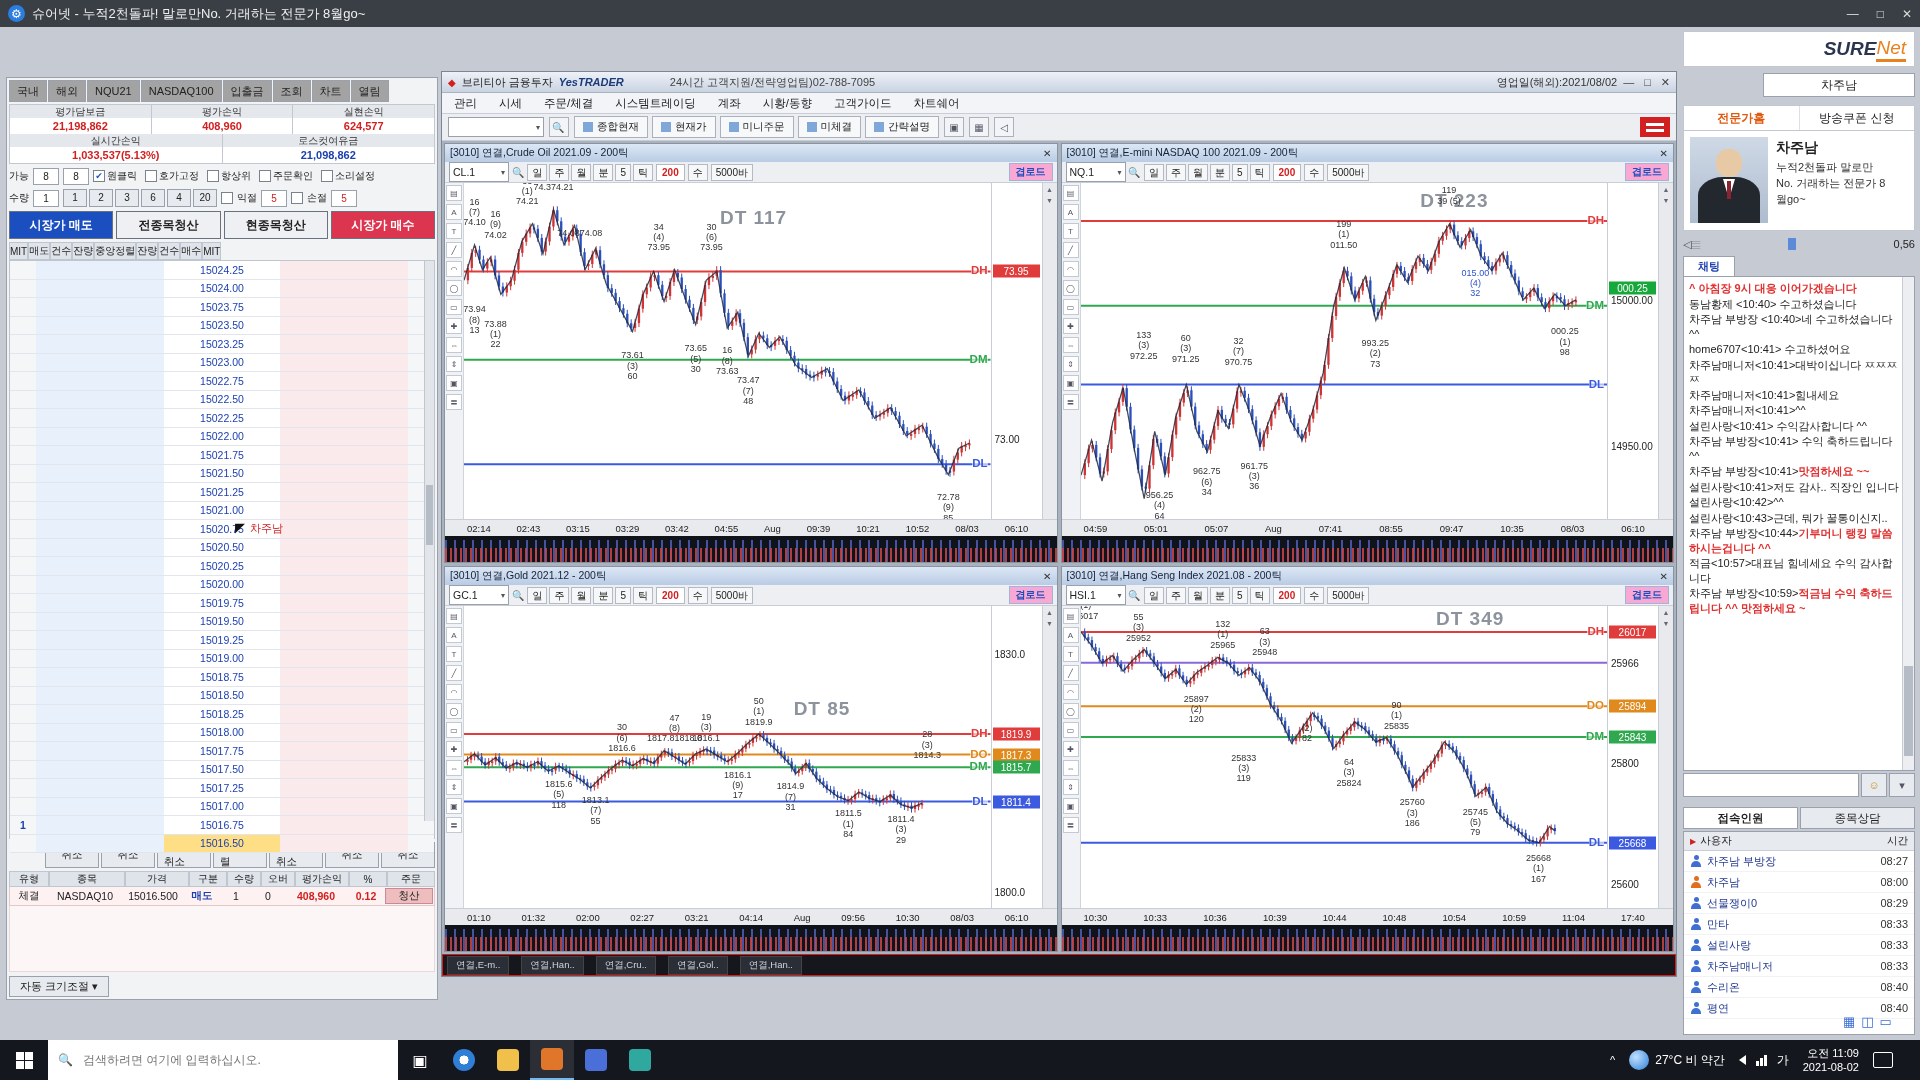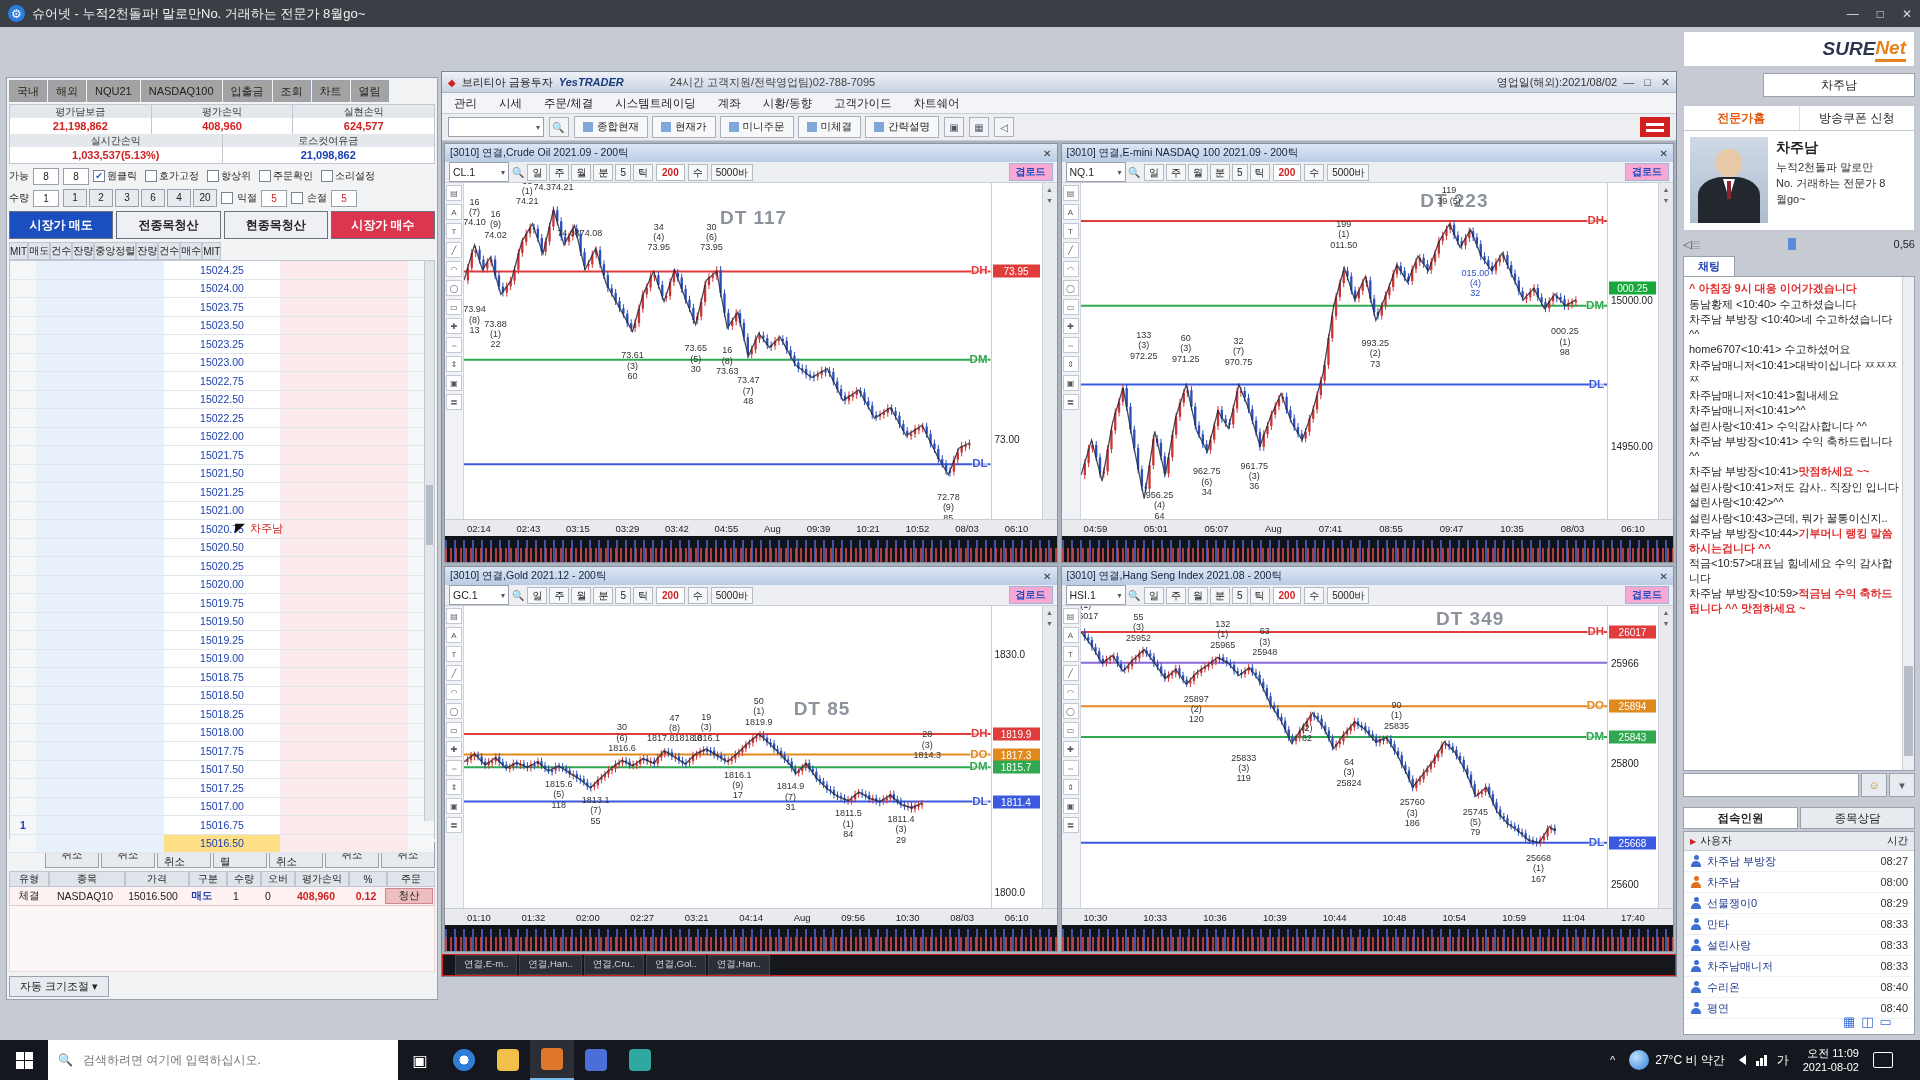--- a/index.html
+++ b/index.html
@@ -101,27 +101,27 @@
   .lvl{position:absolute;right:3px;transform:translateY(-55%);font-size:11.5px;font-weight:bold;z-index:3;background:rgba(255,255,255,.6);}
   .chart-axis{width:50px;position:relative;background:#fff;border-left:1px solid #c8cdd6;font-size:10px;}
   .tick{position:absolute;left:3px;transform:translateY(-50%);color:#222;}
   .tag{position:absolute;left:1px;right:2px;transform:translateY(-50%);color:#fff;text-align:center;padding:1px 0;font-size:10px;}
   .rstrip{width:14px;background:#e8eaee;border-left:1px solid #c8cdd6;display:flex;flex-direction:column;align-items:center;gap:4px;padding-top:3px;font-size:7px;color:#667;}
   .xaxis{height:16px;background:#e8eaee;border-top:1px solid #c8cdd6;display:flex;align-items:center;justify-content:space-between;padding:0 28px 0 22px;font-size:9.5px;color:#222;}
   .vol{height:26px;background:#10131a;position:relative;
     background-image:repeating-linear-gradient(90deg,rgba(205,70,70,.85) 0 2px,transparent 2px 5px),repeating-linear-gradient(90deg,rgba(90,110,220,.7) 0 2px,transparent 2px 9px);
     background-size:100% 55%,100% 85%;background-position:left bottom,left bottom;background-repeat:repeat-x;}
   .vol .pager{position:absolute;right:4px;top:4px;color:#dde;font-size:9px;margin-top:23px;}
-  .yt-bottom{height:20px;background:#15171d;border:1px solid #d22020;display:flex;gap:2px;padding:0 12px;}
+  .yt-bottom{height:20px;background:#15171d;border:1px solid #d22020;display:flex;align-items:center;gap:12px;padding:0 4px;}
   .yt-bottom .btab{background:#2a2e37;color:#cfd3da;font-size:9.5px;padding:2px 8px;border:1px solid #444;}
   
   .right-panel{position:absolute;left:1683px;top:31px;width:232px;height:1004px;display:flex;flex-direction:column;}
   .brandbox{height:34px;background:#fff;border:1px solid #c3c8d0;display:flex;align-items:center;justify-content:flex-end;padding:0 8px;}
   .brandbox .b1{font-weight:bold;font-style:italic;font-size:19px;color:#2b3550;}
-  .brandbox .b2{font-weight:bold;font-style:italic;font-size:19px;color:#e8821e;border-bottom:3px solid #e8821e;}
+  .brandbox .b2{font-weight:normal;font-style:italic;font-size:19px;color:#e8821e;border-bottom:3px solid #e8821e;}
   .expertbtn{height:22px;margin:6px 0 0 auto;width:150px;border:1px solid #9aa1ad;background:#fff;display:flex;align-items:center;justify-content:center;font-size:12px;}
   .rtabs{height:24px;margin-top:8px;background:#fff;border:1px solid #c3c8d0;display:flex;}
   .rtabs .rt{flex:1;display:flex;align-items:center;justify-content:center;font-size:12px;gap:4px;border-right:1px solid #dcdfe5;}
   .rtabs .rt:last-child{border-right:none;}
   .rtabs .hot{color:#e05a10;font-weight:bold;}
   .profile{height:100px;background:#fff;border:1px solid #c3c8d0;border-top:none;display:flex;padding:6px;gap:8px;box-sizing:border-box;}
   .photo{width:78px;height:86px;background:linear-gradient(#cfd9e6,#aebccf);position:relative;overflow:hidden;}
   .photo .head{position:absolute;left:26px;top:12px;width:26px;height:28px;border-radius:45%;background:#e8c9a6;}
   .photo .suit{position:absolute;left:8px;top:40px;width:62px;height:46px;border-radius:40% 40% 0 0;background:#23282f;}
   .photo .shirt{position:absolute;left:33px;top:42px;width:12px;height:20px;background:#fff;clip-path:polygon(0 0,100% 0,50% 100%);}

